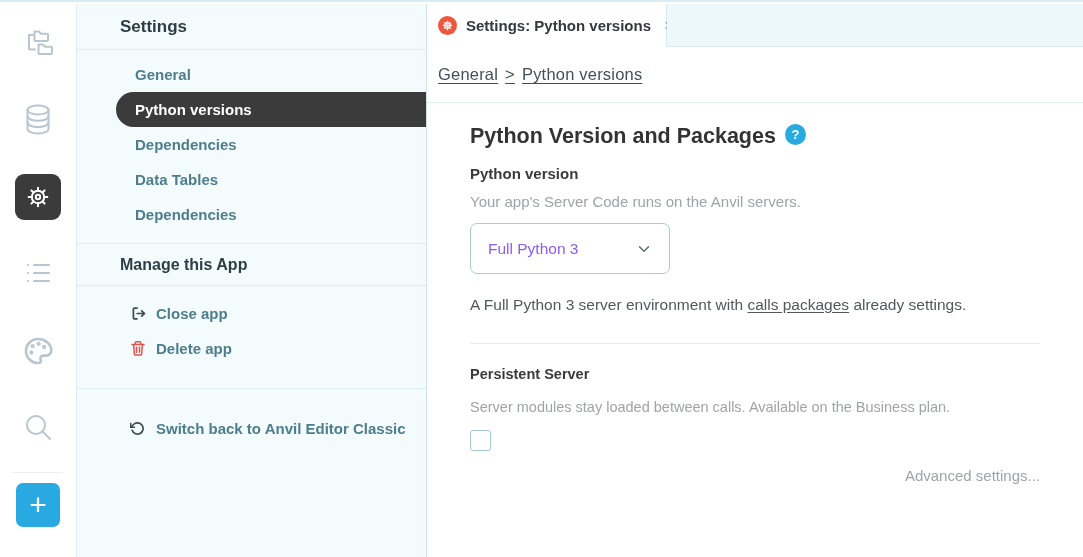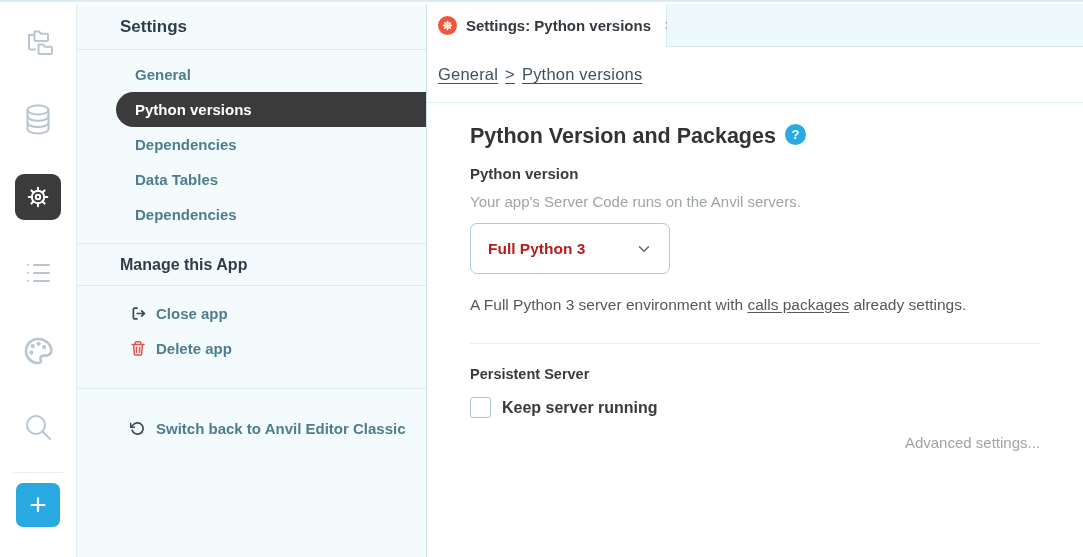--- a/index.html
+++ b/index.html
@@ -54,21 +54,21 @@
   .breadcrumb .sep { margin:0 7px; }
 
   .content { padding:21px 43px 0; }
   .page-heading { font-size:21.5px; font-weight:bold; color:#333; display:flex; align-items:flex-start; }
   .help-badge { width:21px; height:21px; border-radius:50%; background:#29abe2; color:#fff; font-size:13px;
                 font-weight:bold; display:flex; align-items:center; justify-content:center; margin-left:9px; cursor:pointer; }
   .field-label { margin-top:16px; font-size:15px; font-weight:bold; color:#3a3a3a; }
   .muted { margin-top:11px; font-size:15px; color:#9fa4a7; }
   .select-box { margin-top:13px; width:200px; height:51px; background:#fff; border:1.5px solid #aacbd7; border-radius:7px;
                 display:flex; align-items:center; justify-content:space-between; padding:0 16px 0 17px; cursor:pointer; }
-  .select-value { font-size:15.5px; color:#b91c1c;font-weight:bold; }
+  .select-value { font-size:15.5px; color:#8b5cf6; }
   .select-box svg { stroke:#5a6b73; fill:none; stroke-width:2; stroke-linecap:round; stroke-linejoin:round; }
   .note { margin-top:22px; font-size:15.5px; color:#54585b; }
   .note a { color:#54585b; text-decoration:underline; text-underline-offset:2px; cursor:pointer; }
   .hdivider { margin-top:29px; border-top:1px solid #eaeaea; }
   .sub-label { margin-top:22px; font-size:14.5px; font-weight:bold; color:#3a3a3a; }
   .sub-muted { margin-top:17px; font-size:14.5px; color:#9fa4a7; }
   .check-row { margin-top:15px; display:flex; align-items:center; }
   .checkbox { width:21px; height:21px; border:1.5px solid #a6c8d5; border-radius:3px; background:#fff; cursor:pointer; flex:0 0 auto; }
   .check-label { margin-left:11px; font-size:16px; font-weight:bold; color:#3a3a3a; }
   .advanced { margin-top:16px; text-align:right; font-size:15px; color:#9fa4a7; cursor:pointer; }
@@ -236,23 +236,23 @@
         </svg>
       </div>
 
       <div class="note">
         <span>A Full Python 3 server environment with </span><a>calls packages</a><span> already settings.</span>
       </div>
 
       <div class="hdivider"></div>
 
       <div class="sub-label">Persistent Server</div>
+      <div class="sub-muted">Server modules stay loaded between calls. Available on the Business plan.</div>
 
       <div class="check-row">
         <span class="checkbox"></span>
-        <span class="check-label">Keep server running</span>
       </div>
 
       <div class="advanced">Advanced settings...</div>
     </div>
   </div>
 
 </div>
 
 </body></html>

